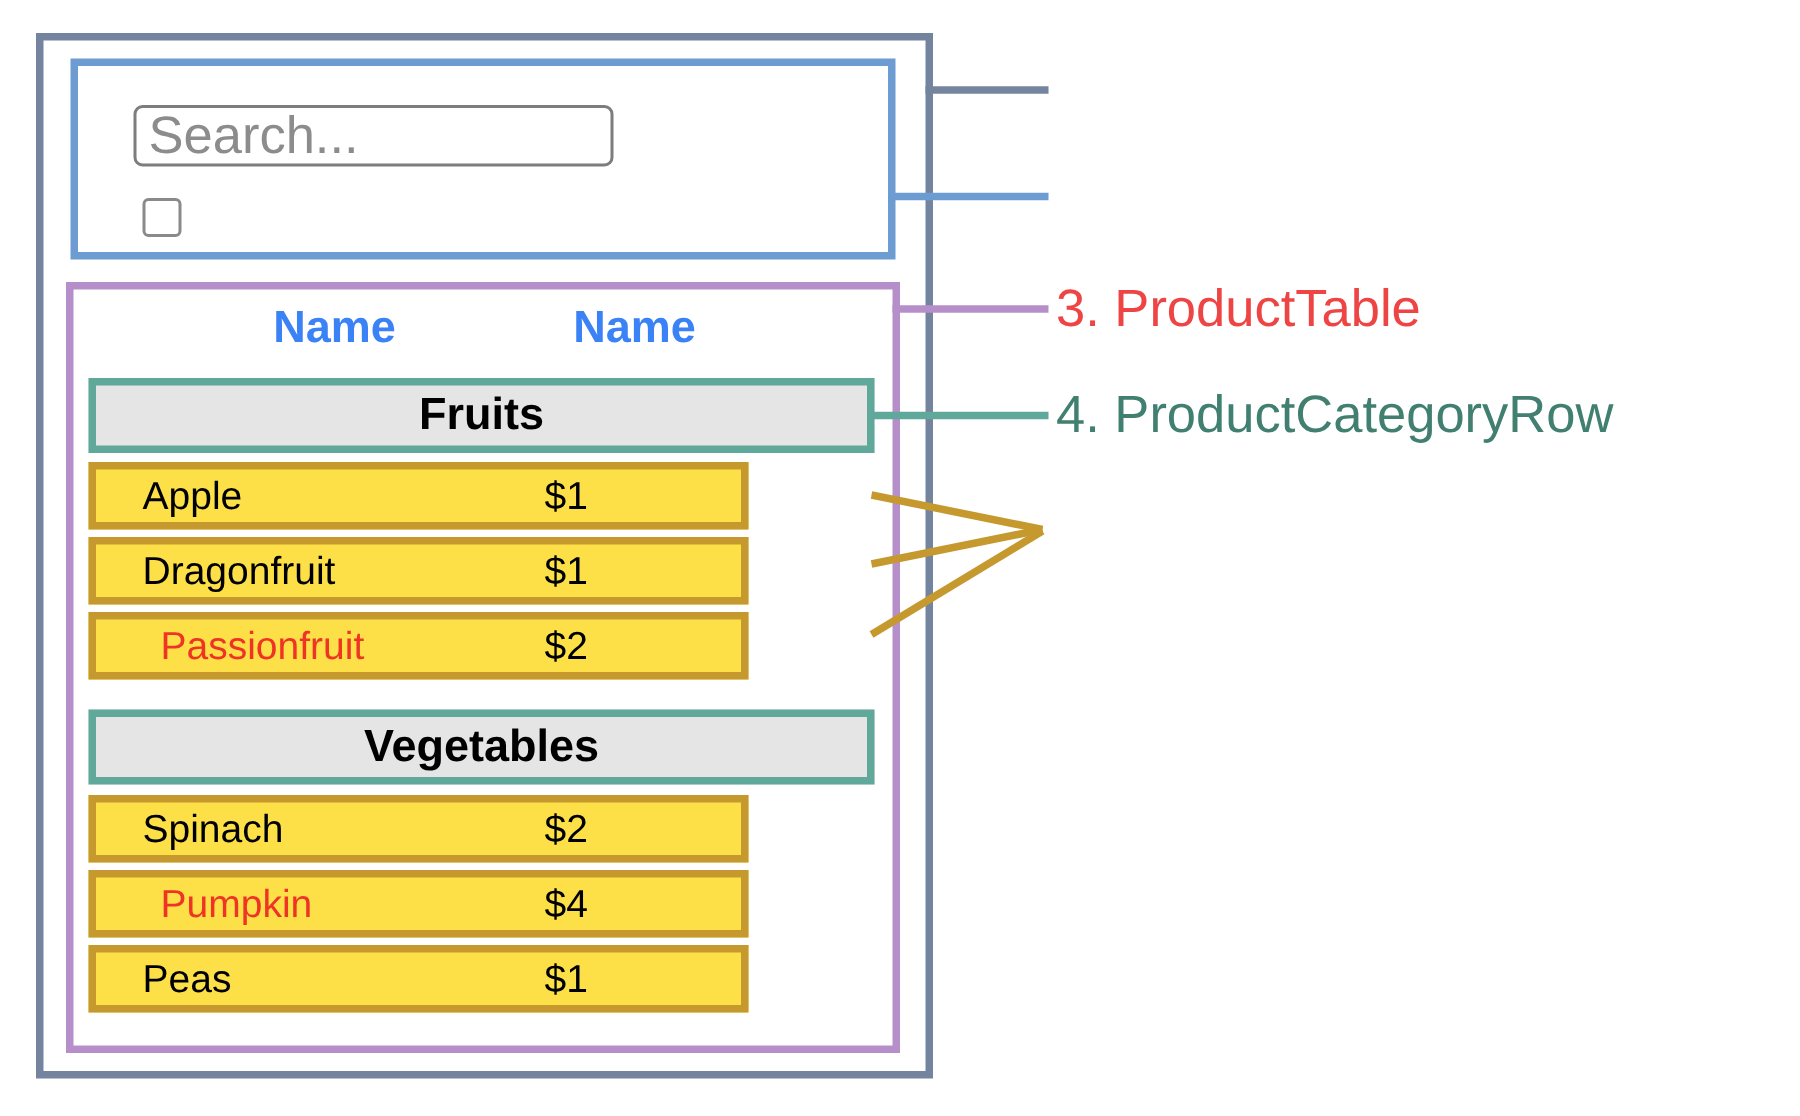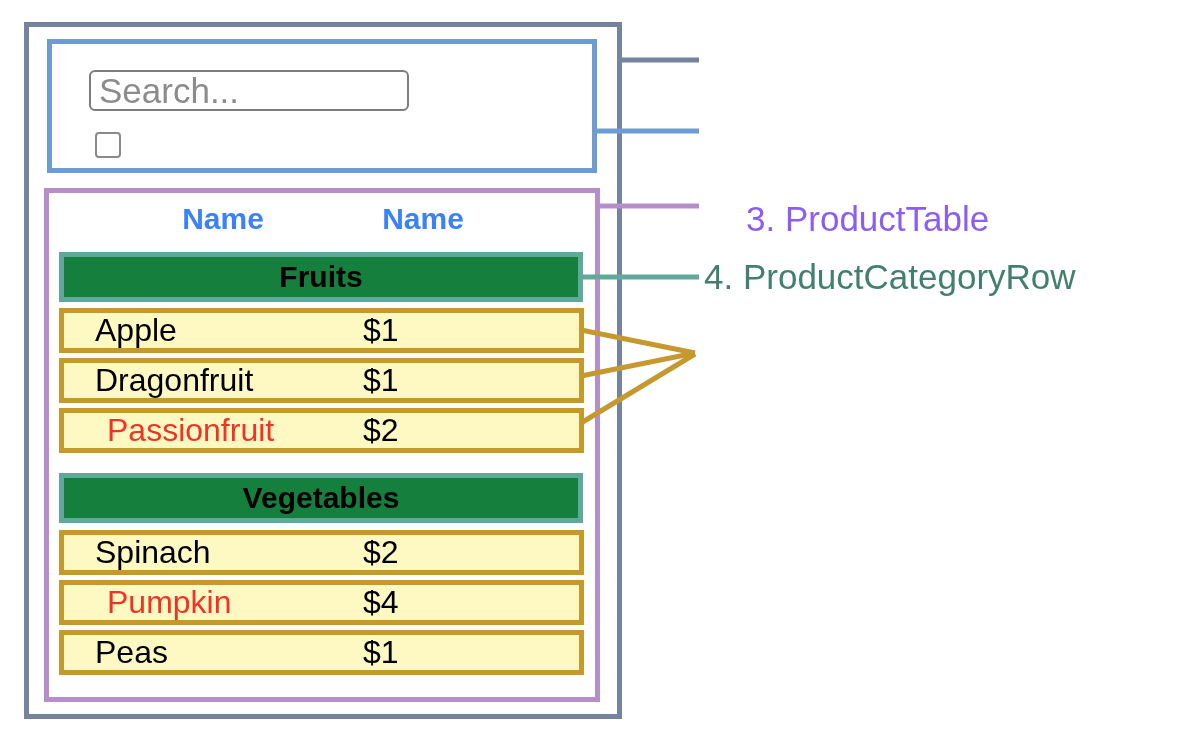--- a/index.html
+++ b/index.html
@@ -57,28 +57,28 @@
   .col-header {
     width: 160px; text-align: center;
     font-weight: bold; font-size: 30px; line-height: 34px; color: #3b82f6;
   }
   .name-header  { left: 143px; top: 202px; }
   .price-header { left: 343px; top: 202px; }
 
   
   .category-row {
     left: 59px; width: 524px; height: 50px;
-    border: 5px solid #60a899; background: #15803d;
+    border: 5px solid #60a899; background: #e5e5e5;
     text-align: center; font-weight: bold;
     font-size: 30px; line-height: 40px; color: #000000;
   }
   .product-row {
-    left: 59px; width: 525px; height: 45px;
-    border: 5px solid #c6992f; background: #fef9c3;
-    font-size: 32px; line-height: 35px; color: #000000;
+    left: 59px; width: 440px; height: 45px;
+    border: 5px solid #c6992f; background: #fde047;
+    font-size: 26px; line-height: 35px; color: #000000;
   }
   .row-fruits       { top: 252px; }
   .row-apple        { top: 308px; }
   .row-dragonfruit  { top: 358px; }
   .row-passionfruit { top: 408px; }
   .row-vegetables   { top: 473px; }
   .row-spinach      { top: 530px; }
   .row-pumpkin      { top: 580px; padding-left: 10px; }
   .row-peas         { top: 630px; }
   .cell-name  { position: absolute; left: 31px; white-space: nowrap; }
@@ -91,21 +91,21 @@
     width: 1200px; height: 744px; pointer-events: none;
   }
 
   
   .legend-label {
     left: 704px;
     font-size: 35px; line-height: 38px; white-space: nowrap;
   }
   .legend-1 { top: 41px;  color: #6b7b96; }
   .legend-2 { top: 112px; color: #5d90c6; }
-  .legend-3 { top: 200px; color: #8b5cf6; margin-left: 42px; }
+  .legend-3 { top: 187px; color: #ef4444; }
   .legend-4 { top: 258px; color: #418070; }
   .legend-5 { top: 336px; color: #a7832c; }
 </style>
 </head>
 <body>
 
 <div class="stage">
 
   <div class="abs outer-box"></div>
 

